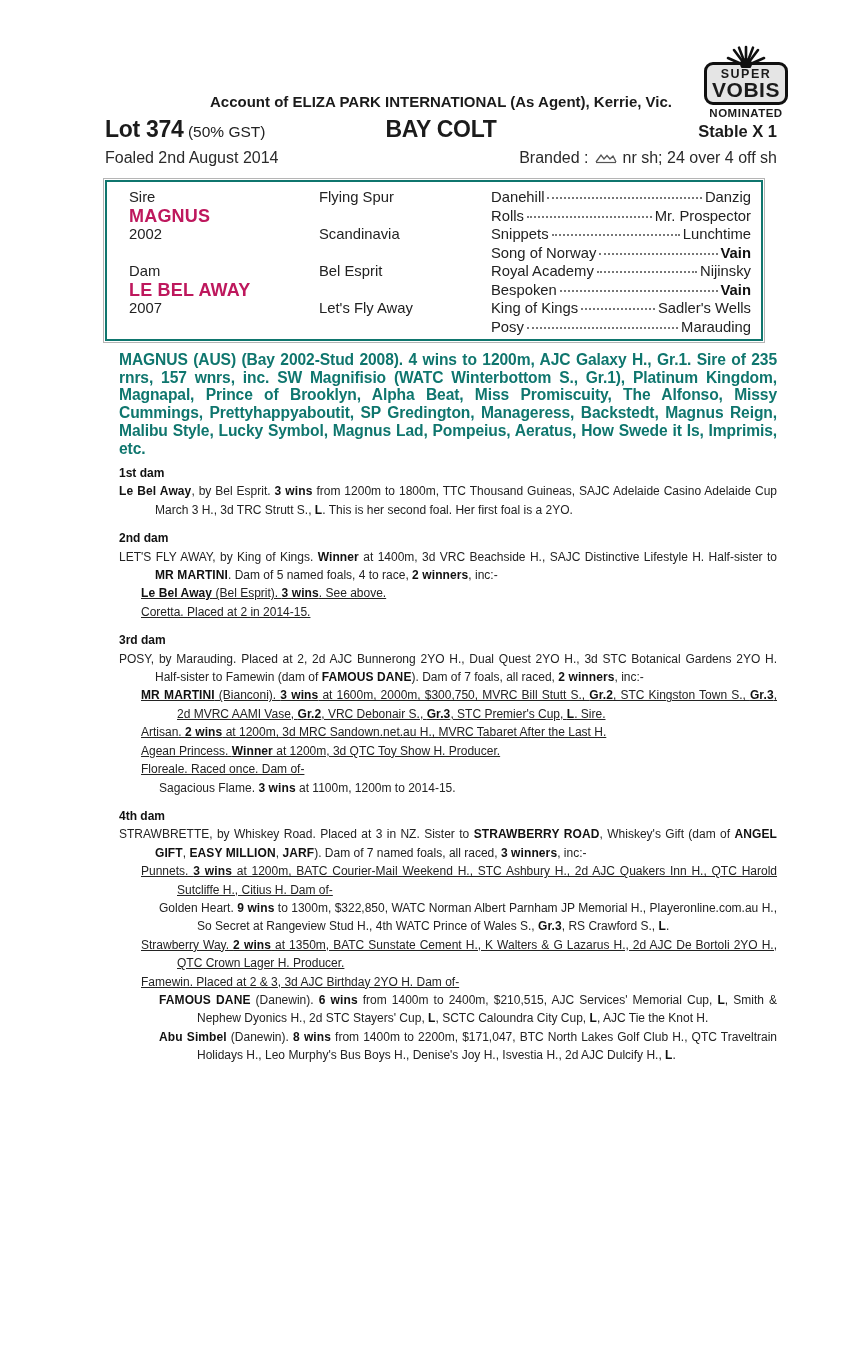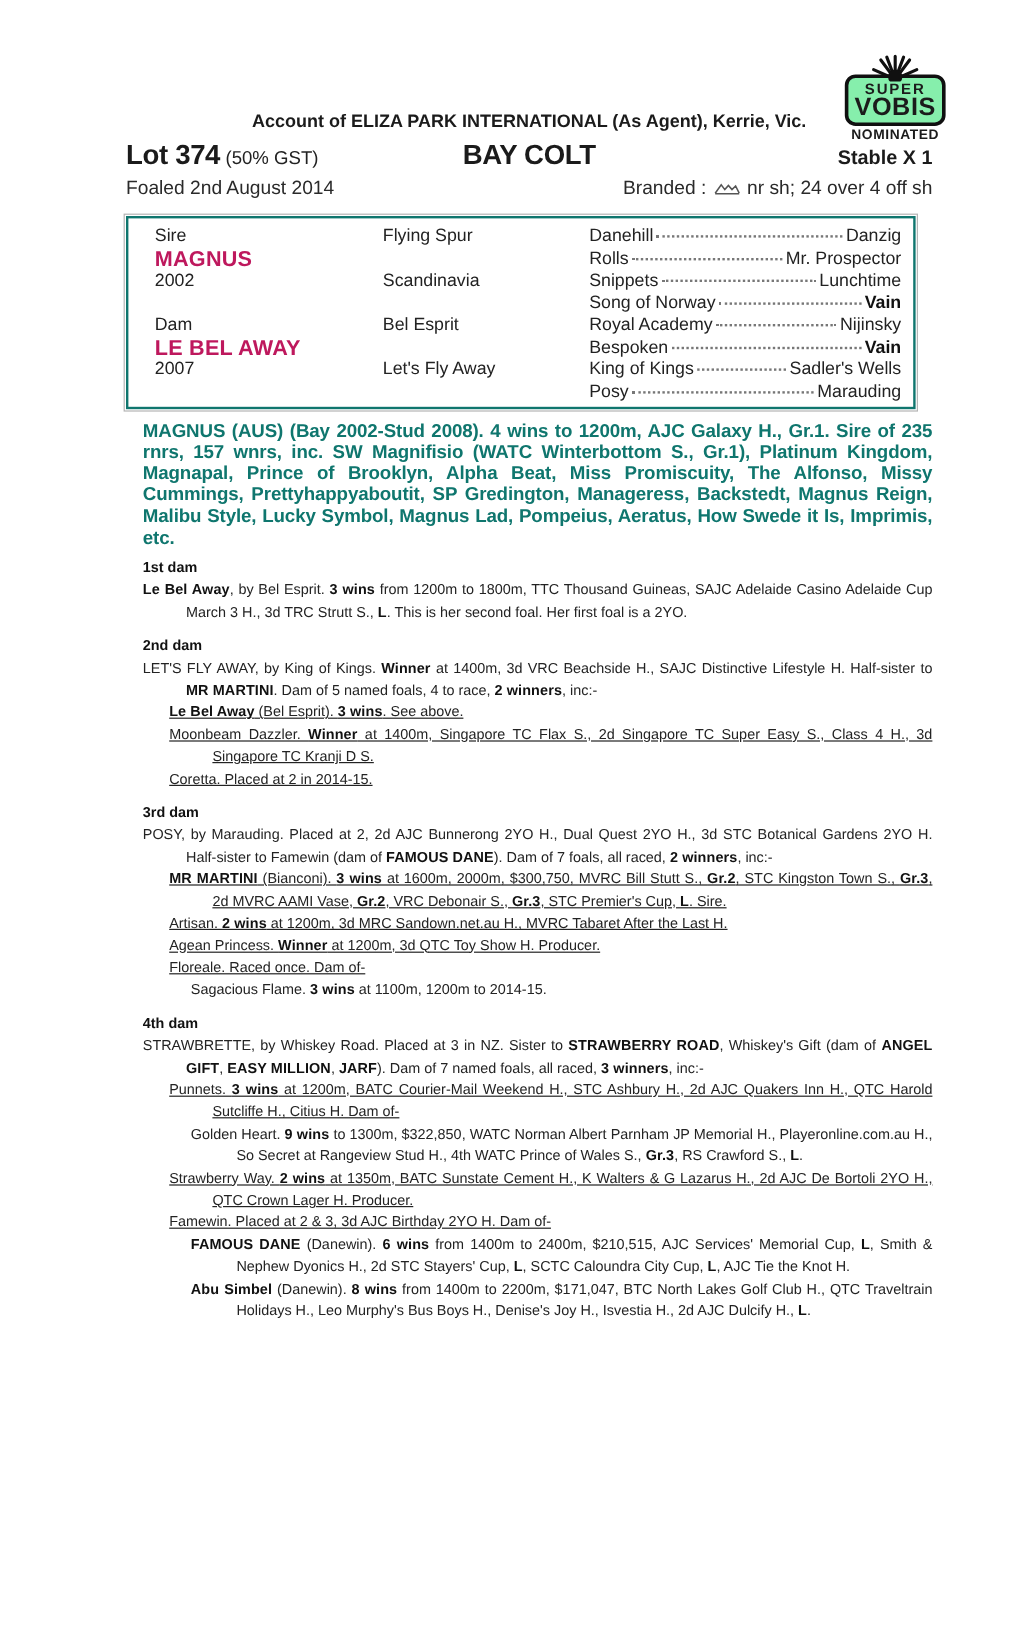--- a/index.html
+++ b/index.html
@@ -5,21 +5,21 @@
   html,body{margin:0;padding:0;background:#fff;}
   body{width:860px;height:1356px;position:relative;overflow:hidden;
        font-family:"Liberation Sans",sans-serif;color:#1b1b1b;
        -webkit-font-smoothing:antialiased;}
   .abs{position:absolute;}
 
   
   .badge{left:698px;top:44px;width:96px;text-align:center;}
   .badge-sun{display:block;margin:0 auto -6px auto;position:relative;z-index:2;}
   .badge-box{display:inline-block;border:3px solid #101010;border-radius:9px;
-             background:#86efac;padding:3px 5px 2px 5px;position:relative;z-index:1;}
+             background:#e5e5e5;padding:3px 5px 2px 5px;position:relative;z-index:1;}
   .badge-super{font-weight:bold;font-size:12.5px;letter-spacing:1.5px;line-height:12px;}
   .badge-vobis{font-weight:bold;font-size:21px;letter-spacing:.5px;line-height:20px;}
   .badge-nominated{font-weight:bold;font-size:11.5px;letter-spacing:.5px;margin-top:2px;}
 
   
   .account{left:105px;top:93px;width:672px;text-align:center;
            font-weight:bold;font-size:15px;}
   .lotrow{left:105px;top:116px;width:672px;display:flex;align-items:baseline;}
   .lot-left{width:230px;white-space:nowrap;}
   .lot-number{font-weight:bold;font-size:23px;letter-spacing:-.3px;}
@@ -184,21 +184,20 @@
 
 <div class="abs sections">
     <section class="dam-sec">
       <div class="sec-h">1st dam</div>
       <p class="entry l0"><b>Le Bel Away</b><span>, by Bel Esprit. </span><b>3 wins</b><span> from 1200m to 1800m, TTC Thousand Guineas, SAJC Adelaide Casino Adelaide Cup March 3 H., 3d TRC Strutt S., </span><b>L</b><span>. This is her second foal. Her first foal is a 2YO.</span></p>
     </section>
     <section class="dam-sec">
       <div class="sec-h">2nd dam</div>
       <p class="entry l0"><span>LET'S FLY AWAY, by King of Kings. </span><b>Winner</b><span> at 1400m, 3d VRC Beachside H., SAJC Distinctive Lifestyle H. Half-sister to </span><b>MR MARTINI</b><span>. Dam of 5 named foals, 4 to race, </span><b>2 winners</b><span>, inc:-</span></p>
       <p class="entry l1"><b>Le Bel Away</b><span> (Bel Esprit). </span><b>3 wins</b><span>. See above.</span></p>
-      <p class="entry l1"><span>Moonbeam Dazzler. </span><b>Winner</b><span> at 1400m, Singapore TC Flax S., 2d Singapore TC Super Easy S., Class 4 H., 3d Singapore TC Kranji D S.</span></p>
       <p class="entry l1"><span>Coretta. Placed at 2 in 2014-15.</span></p>
     </section>
     <section class="dam-sec">
       <div class="sec-h">3rd dam</div>
       <p class="entry l0"><span>POSY, by Marauding. Placed at 2, 2d AJC Bunnerong 2YO H., Dual Quest 2YO H., 3d STC Botanical Gardens 2YO H. Half-sister to Famewin (dam of </span><b>FAMOUS DANE</b><span>). Dam of 7 foals, all raced, </span><b>2 winners</b><span>, inc:-</span></p>
       <p class="entry l1"><b>MR MARTINI</b><span> (Bianconi). </span><b>3 wins</b><span> at 1600m, 2000m, $300,750, MVRC Bill Stutt S., </span><b>Gr.2</b><span>, STC Kingston Town S., </span><b>Gr.3</b><span>, 2d MVRC AAMI Vase, </span><b>Gr.2</b><span>, VRC Debonair S., </span><b>Gr.3</b><span>, STC Premier's Cup, </span><b>L</b><span>. Sire.</span></p>
       <p class="entry l1"><span>Artisan. </span><b>2 wins</b><span> at 1200m, 3d MRC Sandown.net.au H., MVRC Tabaret After the Last H.</span></p>
       <p class="entry l1"><span>Agean Princess. </span><b>Winner</b><span> at 1200m, 3d QTC Toy Show H. Producer.</span></p>
       <p class="entry l1"><span>Floreale. Raced once. Dam of-</span></p>
       <p class="entry l2"><span>Sagacious Flame. </span><b>3 wins</b><span> at 1100m, 1200m to 2014-15.</span></p>

